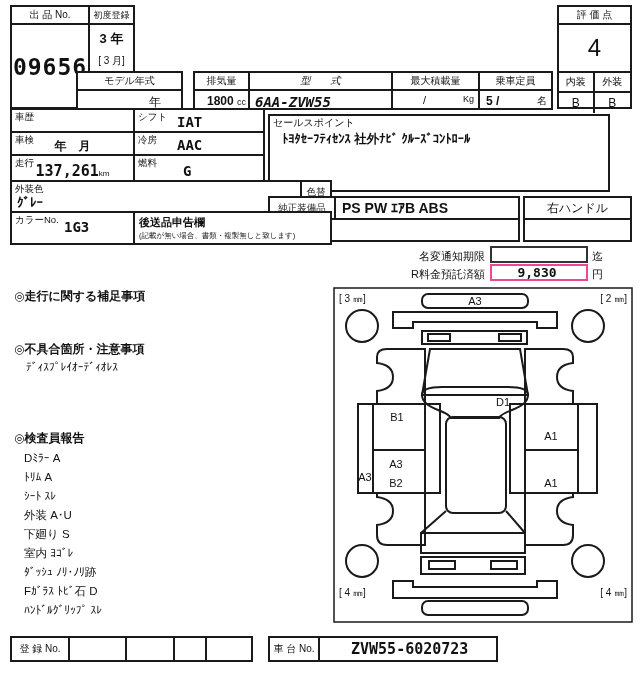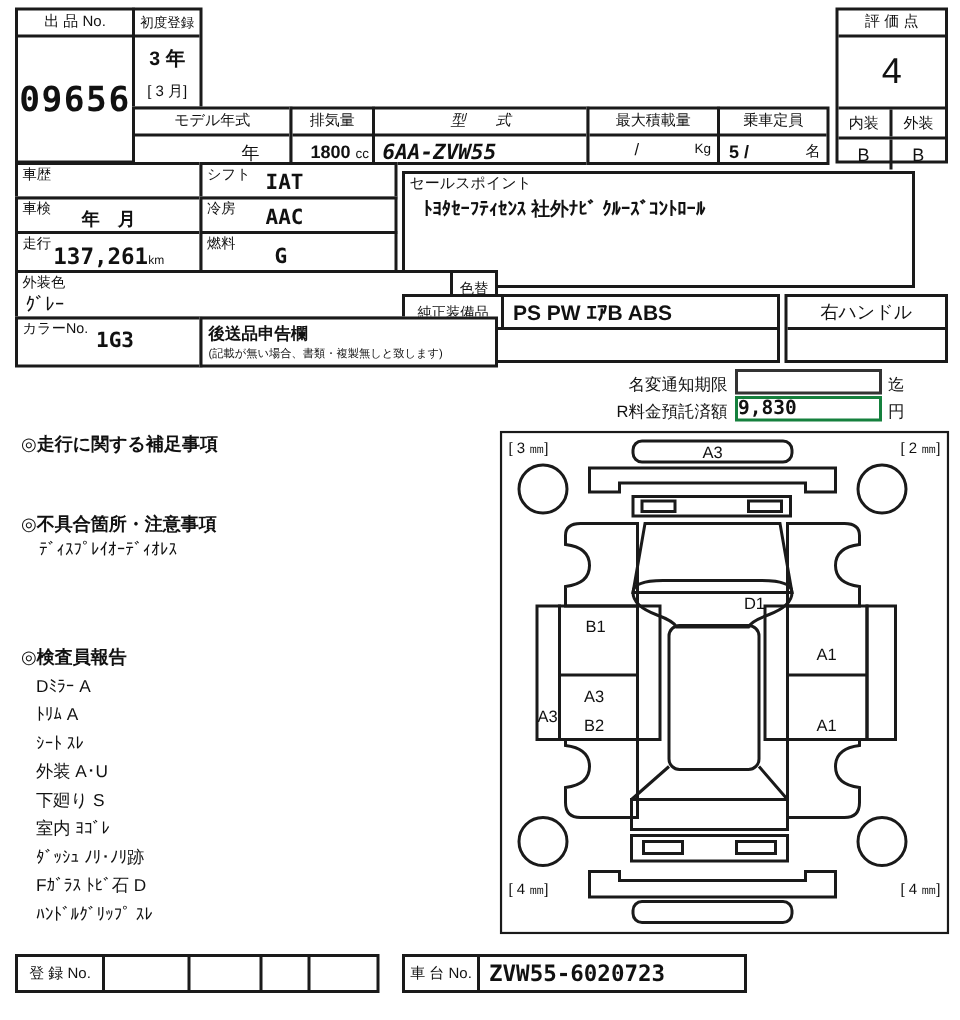--- a/index.html
+++ b/index.html
@@ -26,21 +26,21 @@
     <div class="flexc big" style="height:84px;font-size:23px;letter-spacing:1px;">09656</div>
   </div>
 
   <div class="cell" style="left:88px;top:5px;width:47px;height:68px;">
     <div class="hd" style="font-size:9px;">初度登録</div>
     <div class="flexc" style="height:28px;font-size:13px;font-weight:bold;">3 年</div>
     <div class="flexc" style="height:16px;font-size:10px;">[ 3 月]</div>
   </div>
 
 
-  <div class="cell" style="left:88px;top:71px;width:107px;height:39px;">
+  <div class="cell" style="left:76px;top:71px;width:107px;height:39px;">
     <div class="hd">モデル年式</div>
     <div style="font-size:12px;text-align:right;padding:3px 20px 0 0;">年</div>
   </div>
   <div class="cell" style="left:193px;top:71px;width:57px;height:39px;">
     <div class="hd">排気量</div>
     <div style="font-size:12px;font-weight:bold;text-align:right;padding:3px 2px 0 0;white-space:nowrap;">
       <span>1800</span>
       <span style="font-weight:normal;font-size:9px;">cc</span>
     </div>
   </div>
@@ -103,21 +103,21 @@
     <div style="font-size:12.5px;font-weight:bold;padding:3px 0 0 12px;white-space:nowrap;">ﾄﾖﾀｾｰﾌﾃｨｾﾝｽ 社外ﾅﾋﾞ ｸﾙｰｽﾞｺﾝﾄﾛｰﾙ</div>
   </div>
 
   <div class="cell" style="left:133px;top:154px;width:132px;height:28px;">
     <span class="lbl" style="position:absolute;">燃料</span>
     <div class="big" style="font-size:14px;padding:7px 0 0 48px;">G</div>
   </div>
 
   <div class="cell" style="left:10px;top:180px;width:292px;height:33px;">
     <div class="lbl">外装色</div>
-    <div style="font-size:13px;font-weight:normal;padding:1px 0 0 5px;">ｸﾞﾚｰ</div>
+    <div style="font-size:13px;font-weight:bold;padding:1px 0 0 5px;">ｸﾞﾚｰ</div>
   </div>
   <div class="cell" style="left:300px;top:180px;width:32px;height:33px;">
     <div style="font-size:9.5px;text-align:center;padding-top:4px;">色替</div>
   </div>
 
   <div class="cell" style="left:268px;top:196px;width:252px;height:46px;">
     <div style="display:flex;height:20px;border-bottom:2px solid #1a1a1a;">
       <div class="flexc" style="width:66px;font-size:9.5px;border-right:2px solid #1a1a1a;box-sizing:border-box;">純正装備品</div>
       <div style="flex:1;font-size:14px;font-weight:bold;padding:2px 0 0 6px;white-space:nowrap;">PS PW ｴｱB ABS</div>
     </div>
@@ -134,21 +134,21 @@
   <div class="cell" style="left:133px;top:211px;width:199px;height:34px;">
     <div style="font-size:11px;font-weight:bold;padding:2px 0 0 4px;">後送品申告欄</div>
     <div style="font-size:7.5px;padding:1px 0 0 4px;white-space:nowrap;">(記載が無い場合、書類・複製無しと致します)</div>
   </div>
 
   <div class="abs" style="left:330px;top:249px;width:155px;font-size:11px;text-align:right;">名変通知期限</div>
   <div class="abs" style="left:490px;top:246px;width:98px;height:17px;border:2px solid #333;"></div>
   <div class="abs" style="left:592px;top:249px;font-size:11px;">迄</div>
 
   <div class="abs" style="left:330px;top:267px;width:155px;font-size:11px;text-align:right;">R料金預託済額</div>
-  <div class="abs big" style="left:490px;top:264px;width:98px;height:17px;border:2px solid #15803d;font-size:13px;text-align:left;padding-right:4px;line-height:14px;">9,830</div>
+  <div class="abs big" style="left:490px;top:264px;width:98px;height:17px;border:2px solid #ec4899;font-size:13px;text-align:center;padding-right:4px;line-height:14px;">9,830</div>
   <div class="abs" style="left:592px;top:267px;font-size:11px;">円</div>
 
   <div class="note-title" style="left:14px;top:288px;">◎走行に関する補足事項</div>
   <div class="note-title" style="left:14px;top:341px;">◎不具合箇所・注意事項</div>
   <div class="note-list" style="left:26px;top:358px;"><div>ﾃﾞｨｽﾌﾟﾚｲｵｰﾃﾞｨｵﾚｽ</div></div>
   <div class="note-title" style="left:14px;top:430px;">◎検査員報告</div>
   <div class="note-list" style="left:24px;top:449px;"><div>Dﾐﾗｰ A</div><div>ﾄﾘﾑ A</div><div>ｼｰﾄ ｽﾚ</div><div>外装 A･U</div><div>下廻り S</div><div>室内 ﾖｺﾞﾚ</div><div>ﾀﾞｯｼｭ ﾉﾘ･ﾉﾘ跡</div><div>Fｶﾞﾗｽ ﾄﾋﾞ石 D</div><div>ﾊﾝﾄﾞﾙｸﾞﾘｯﾌﾟ ｽﾚ</div></div>
 
   <svg class="abs" style="left:333px;top:287px;" width="300" height="336" viewBox="0 0 300 336">
     <g fill="none" stroke="#1a1a1a" stroke-width="2">
@@ -210,18 +210,18 @@
   </svg>
 
   <div class="cell" style="left:10px;top:636px;width:243px;height:26px;display:flex;">
     <div class="flexc" style="width:58px;font-size:10px;border-right:2px solid #1a1a1a;box-sizing:border-box;">登 録 No.</div>
     <div style="width:57px;border-right:2px solid #1a1a1a;box-sizing:border-box;"></div>
     <div style="width:48px;border-right:2px solid #1a1a1a;box-sizing:border-box;"></div>
     <div style="width:32px;border-right:2px solid #1a1a1a;box-sizing:border-box;"></div>
     <div style="flex:1;"></div>
   </div>
 
-  <div class="cell" style="left:268px;top:636px;width:230px;height:26px;display:flex;">
+  <div class="cell" style="left:268px;top:636px;width:230px;height:26px;display:flex;gap:25px;">
     <div class="flexc" style="width:50px;font-size:10px;border-right:2px solid #1a1a1a;box-sizing:border-box;">車 台 No.</div>
     <div class="big" style="flex:1;font-size:15px;line-height:22px;padding-left:6px;">ZVW55-6020723</div>
   </div>
 
 </div>
 
 </body></html>

